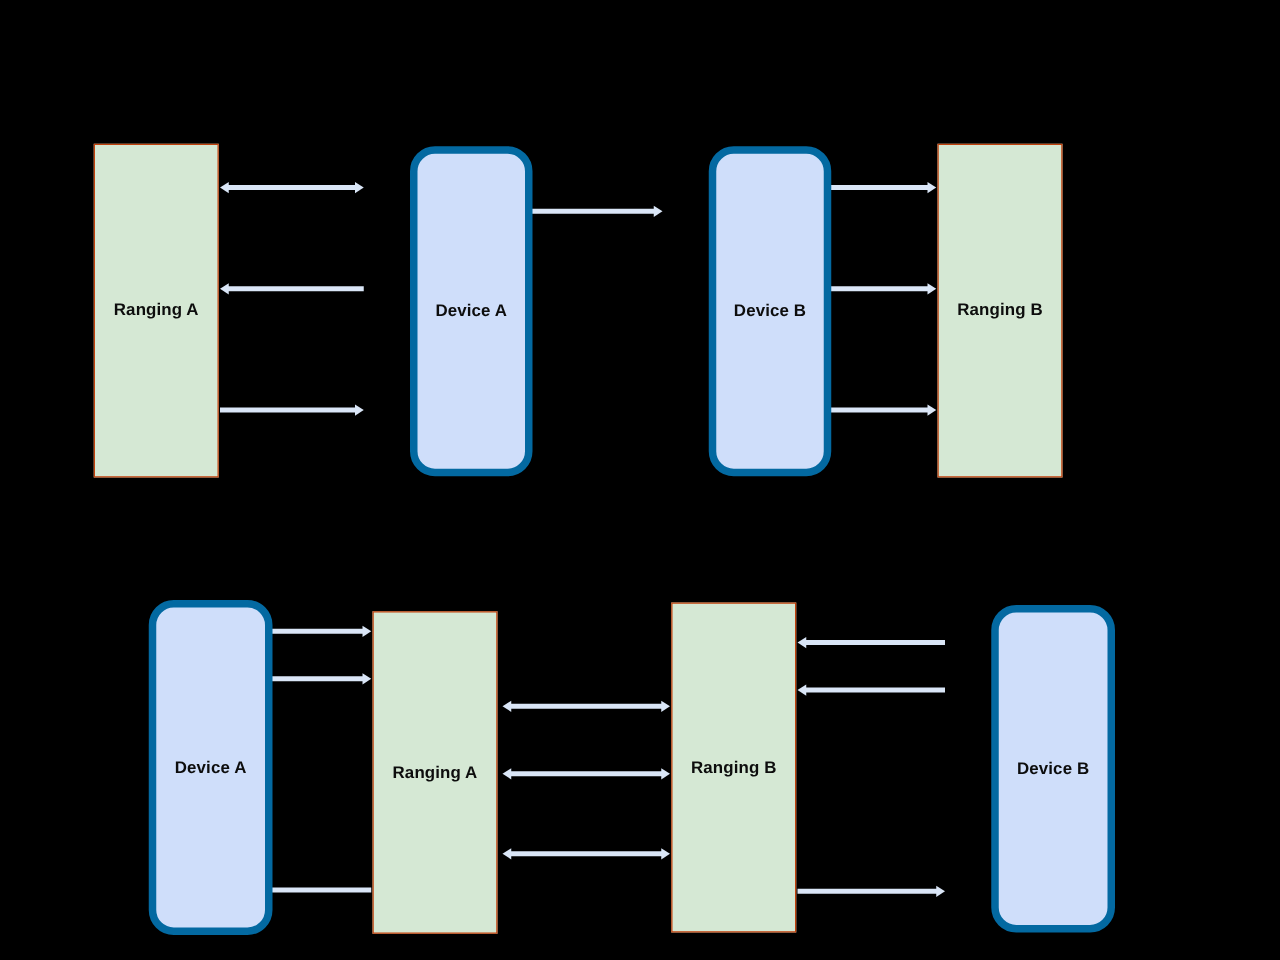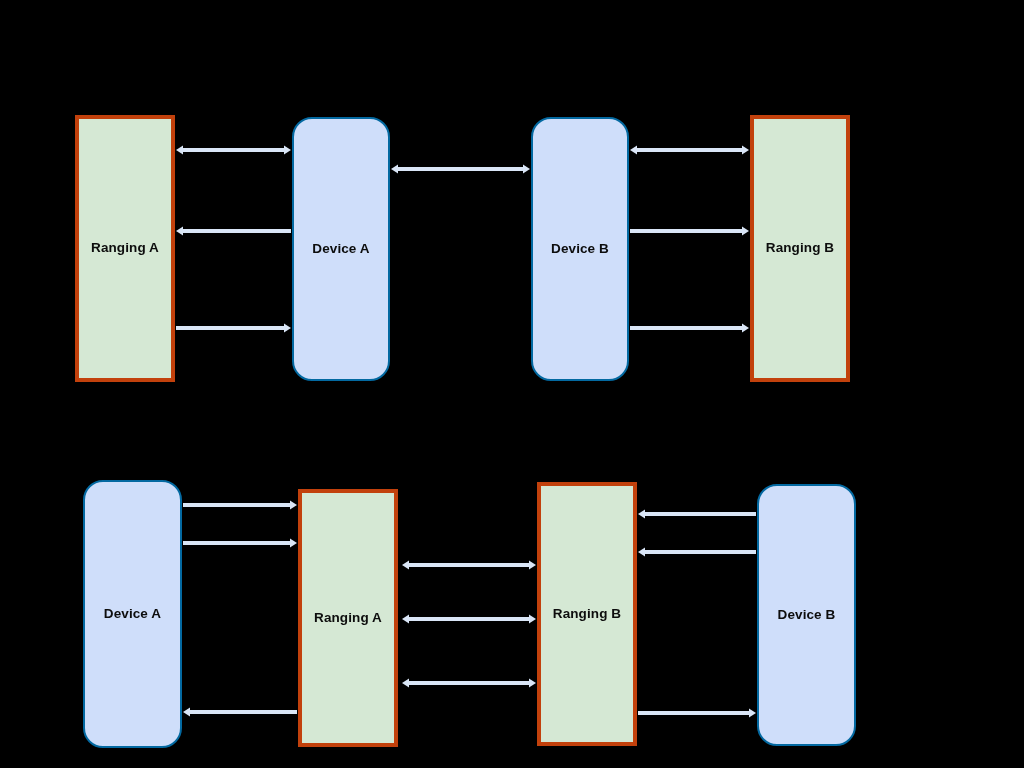--- a/index.html
+++ b/index.html
@@ -34,27 +34,28 @@
   .node .node-label {
     font-size: 13.5px;
     font-weight: bold;
     color: #0d0d0d;
     letter-spacing: 0.1px;
     line-height: 1.2;
     user-select: none;
   }
   .node.green {
     background: #d5e8d4;
-    border: 4px solid #c2410c;
+    border: 1px solid #c2410c;
     border-radius: 0;
   }
   .node.blue {
     background: #cfdefa;
-    border: 2px solid #0369a1;
+    border: 6px solid #0369a1;
     border-radius: 20px;
+    margin-left: 36px;
   }
   .edge {
     position: absolute;
     height: 16px;
     pointer-events: none;
   }
   .edge svg {
     display: block;
     overflow: visible;
   }

